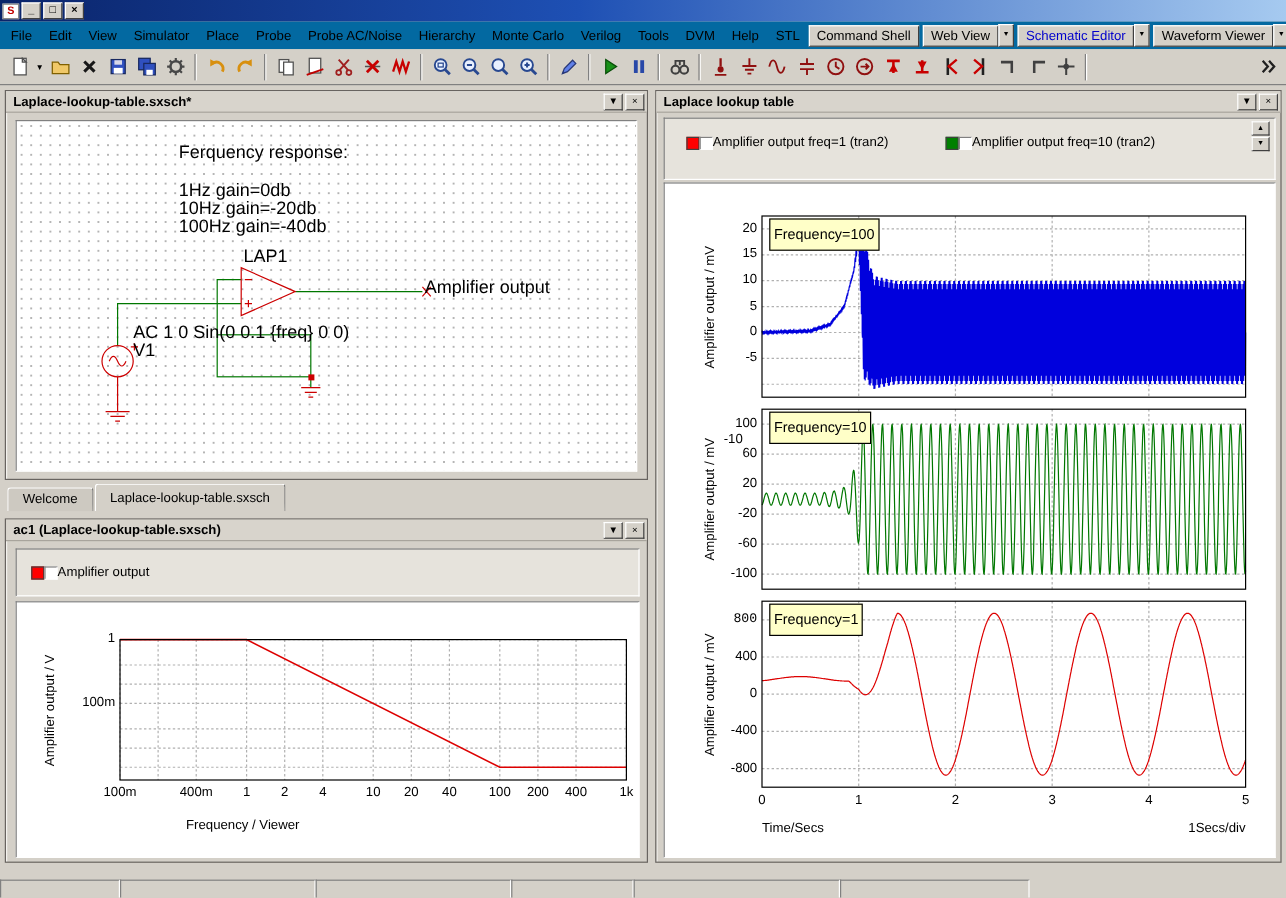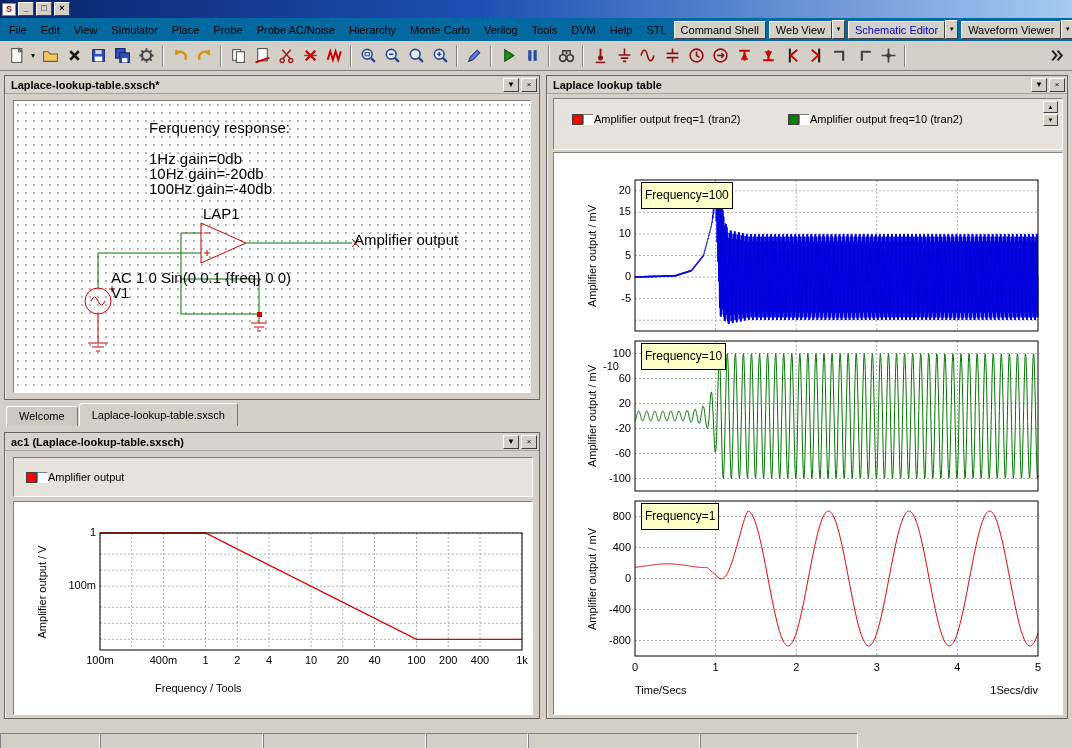--- a/index.html
+++ b/index.html
@@ -483,21 +483,21 @@
       <line x1="241.8" y1="0" x2="241.8" y2="155" stroke="#b0b0b0" stroke-dasharray="2,2"></line>
       <line x1="322.4" y1="0" x2="322.4" y2="155" stroke="#b0b0b0" stroke-dasharray="2,2"></line>
       <line x1="0" y1="15.5" x2="403" y2="15.5" stroke="#b0b0b0" stroke-dasharray="2,2"></line>
       <line x1="0" y1="46.5" x2="403" y2="46.5" stroke="#b0b0b0" stroke-dasharray="2,2"></line>
       <line x1="0" y1="77.5" x2="403" y2="77.5" stroke="#b0b0b0" stroke-dasharray="2,2"></line>
       <line x1="0" y1="108.5" x2="403" y2="108.5" stroke="#b0b0b0" stroke-dasharray="2,2"></line>
       <line x1="0" y1="139.5" x2="403" y2="139.5" stroke="#b0b0b0" stroke-dasharray="2,2"></line>
       <polyline points="0.0,66.3 0.4,66.2 0.9,66.2 1.3,66.2 1.8,66.1 2.2,66.1 2.7,66.0 3.1,66.0 3.6,65.9 4.0,65.9 4.5,65.8 4.9,65.7 5.4,65.7 5.8,65.6 6.3,65.6 6.7,65.5 7.2,65.4 7.6,65.4 8.1,65.3 8.5,65.2 9.0,65.2 9.4,65.1 9.9,65.0 10.3,65.0 10.7,64.9 11.2,64.8 11.6,64.8 12.1,64.7 12.5,64.6 13.0,64.6 13.4,64.5 13.9,64.4 14.3,64.4 14.8,64.3 15.2,64.2 15.7,64.2 16.1,64.1 16.6,64.0 17.0,64.0 17.5,63.9 17.9,63.9 18.4,63.8 18.8,63.7 19.3,63.7 19.7,63.6 20.1,63.6 20.6,63.5 21.0,63.5 21.5,63.4 21.9,63.4 22.4,63.3 22.8,63.3 23.3,63.2 23.7,63.2 24.2,63.1 24.6,63.1 25.1,63.1 25.5,63.0 26.0,63.0 26.4,63.0 26.9,62.9 27.3,62.9 27.8,62.9 28.2,62.9 28.7,62.9 29.1,62.8 29.6,62.8 30.0,62.8 30.4,62.8 30.9,62.8 31.3,62.8 31.8,62.8 32.2,62.8 32.7,62.8 33.1,62.8 33.6,62.8 34.0,62.8 34.5,62.8 34.9,62.8 35.4,62.8 35.8,62.9 36.3,62.9 36.7,62.9 37.2,62.9 37.6,62.9 38.1,63.0 38.5,63.0 39.0,63.0 39.4,63.1 39.9,63.1 40.3,63.1 40.7,63.2 41.2,63.2 41.6,63.3 42.1,63.3 42.5,63.4 43.0,63.4 43.4,63.5 43.9,63.5 44.3,63.6 44.8,63.6 45.2,63.7 45.7,63.7 46.1,63.8 46.6,63.9 47.0,63.9 47.5,64.0 47.9,64.0 48.4,64.1 48.8,64.2 49.3,64.2 49.7,64.3 50.2,64.4 50.6,64.4 51.0,64.5 51.5,64.6 51.9,64.6 52.4,64.7 52.8,64.8 53.3,64.8 53.7,64.9 54.2,65.0 54.6,65.0 55.1,65.1 55.5,65.2 56.0,65.2 56.4,65.3 56.9,65.4 57.3,65.4 57.8,65.5 58.2,65.6 58.7,65.6 59.1,65.7 59.6,65.7 60.0,65.8 60.5,65.9 60.9,65.9 61.3,66.0 61.8,66.0 62.2,66.1 62.7,66.1 63.1,66.2 63.6,66.2 64.0,66.2 64.5,66.3 64.9,66.3 65.4,66.4 65.8,66.4 66.3,66.4 66.7,66.5 67.2,66.5 67.6,66.5 68.1,66.5 68.5,66.6 69.0,66.6 69.4,66.6 69.9,66.6 70.3,66.6 70.7,66.6 71.2,66.6 71.6,66.6 72.1,66.6 72.5,66.7 73.0,67.1 73.4,67.6 73.9,68.0 74.3,68.5 74.8,68.9 75.2,69.3 75.7,69.8 76.1,70.2 76.6,70.6 77.0,71.0 77.5,71.3 77.9,71.7 78.4,72.0 78.8,72.4 79.3,72.7 79.7,73.0 80.2,73.2 80.6,73.5 81.0,74.2 81.5,74.8 81.9,75.3 82.4,75.8 82.8,76.3 83.3,76.7 83.7,77.1 84.2,77.4 84.6,77.6 85.1,77.8 85.5,77.9 86.0,78.0 86.4,77.9 86.9,77.9 87.3,77.7 87.8,77.5 88.2,77.3 88.7,76.9 89.1,76.6 89.6,76.2 90.0,75.8 90.5,75.2 90.9,74.7 91.3,74.0 91.8,73.3 92.2,72.5 92.7,71.7 93.1,70.8 93.6,69.8 94.0,68.8 94.5,67.8 94.9,66.6 95.4,65.5 95.8,64.2 96.3,63.0 96.7,61.7 97.2,60.3 97.6,58.9 98.1,57.5 98.5,56.1 99.0,54.6 99.4,53.2 99.9,51.6 100.3,50.1 100.8,48.6 101.2,47.0 101.6,45.5 102.1,43.9 102.5,42.3 103.0,40.7 103.4,39.2 103.9,37.6 104.3,36.1 104.8,34.6 105.2,32.8 105.7,31.1 106.1,29.5 106.6,27.8 107.0,26.2 107.5,24.6 107.9,23.1 108.4,21.6 108.8,20.2 109.3,18.8 109.7,17.5 110.2,16.2 110.6,15.0 111.0,13.9 111.5,12.8 111.9,11.8 112.4,10.9 112.8,10.1 113.3,10.1 113.7,10.2 114.2,10.4 114.6,10.7 115.1,11.1 115.5,11.5 116.0,12.1 116.4,12.7 116.9,13.4 117.3,14.1 117.8,15.0 118.2,15.9 118.7,16.9 119.1,18.0 119.6,19.1 120.0,20.3 120.5,21.6 120.9,23.0 121.3,24.4 121.8,25.8 122.2,27.4 122.7,29.0 123.1,30.7 123.6,32.4 124.0,34.2 124.5,36.0 124.9,37.9 125.4,39.8 125.8,41.8 126.3,43.8 126.7,45.8 127.2,47.9 127.6,50.1 128.1,52.2 128.5,54.4 129.0,56.7 129.4,58.9 129.9,61.2 130.3,63.5 130.8,65.8 131.2,68.1 131.6,70.5 132.1,72.8 132.5,75.1 133.0,77.5 133.4,79.9 133.9,82.2 134.3,84.5 134.8,86.9 135.2,89.2 135.7,91.5 136.1,93.8 136.6,96.1 137.0,98.3 137.5,100.6 137.9,102.8 138.4,104.9 138.8,107.1 139.3,109.2 139.7,111.2 140.2,113.2 140.6,115.2 141.1,117.1 141.5,119.0 141.9,120.8 142.4,122.6 142.8,124.3 143.3,126.0 143.7,127.6 144.2,129.2 144.6,130.6 145.1,132.0 145.5,133.4 146.0,134.7 146.4,135.9 146.9,137.0 147.3,138.1 147.8,139.1 148.2,140.0 148.7,140.9 149.1,141.6 149.6,142.3 150.0,142.9 150.5,143.5 150.9,143.9 151.3,144.3 151.8,144.6 152.2,144.8 152.7,144.9 153.1,144.9 153.6,144.9 154.0,144.8 154.5,144.6 154.9,144.3 155.4,143.9 155.8,143.5 156.3,142.9 156.7,142.3 157.2,141.6 157.6,140.9 158.1,140.0 158.5,139.1 159.0,138.1 159.4,137.0 159.9,135.9 160.3,134.7 160.8,133.4 161.2,132.0 161.6,130.6 162.1,129.2 162.5,127.6 163.0,126.0 163.4,124.3 163.9,122.6 164.3,120.8 164.8,119.0 165.2,117.1 165.7,115.2 166.1,113.2 166.6,111.2 167.0,109.2 167.5,107.1 167.9,104.9 168.4,102.8 168.8,100.6 169.3,98.3 169.7,96.1 170.2,93.8 170.6,91.5 171.1,89.2 171.5,86.9 171.9,84.5 172.4,82.2 172.8,79.9 173.3,77.5 173.7,75.1 174.2,72.8 174.6,70.5 175.1,68.1 175.5,65.8 176.0,63.5 176.4,61.2 176.9,58.9 177.3,56.7 177.8,54.4 178.2,52.2 178.7,50.1 179.1,47.9 179.6,45.8 180.0,43.8 180.5,41.8 180.9,39.8 181.3,37.9 181.8,36.0 182.2,34.2 182.7,32.4 183.1,30.7 183.6,29.0 184.0,27.4 184.5,25.8 184.9,24.4 185.4,23.0 185.8,21.6 186.3,20.3 186.7,19.1 187.2,18.0 187.6,16.9 188.1,15.9 188.5,15.0 189.0,14.1 189.4,13.4 189.9,12.7 190.3,12.1 190.8,11.5 191.2,11.1 191.6,10.7 192.1,10.4 192.5,10.2 193.0,10.1 193.4,10.1 193.9,10.1 194.3,10.2 194.8,10.4 195.2,10.7 195.7,11.1 196.1,11.5 196.6,12.1 197.0,12.7 197.5,13.4 197.9,14.1 198.4,15.0 198.8,15.9 199.3,16.9 199.7,18.0 200.2,19.1 200.6,20.3 201.1,21.6 201.5,23.0 201.9,24.4 202.4,25.8 202.8,27.4 203.3,29.0 203.7,30.7 204.2,32.4 204.6,34.2 205.1,36.0 205.5,37.9 206.0,39.8 206.4,41.8 206.9,43.8 207.3,45.8 207.8,47.9 208.2,50.1 208.7,52.2 209.1,54.4 209.6,56.7 210.0,58.9 210.5,61.2 210.9,63.5 211.4,65.8 211.8,68.1 212.2,70.5 212.7,72.8 213.1,75.1 213.6,77.5 214.0,79.9 214.5,82.2 214.9,84.5 215.4,86.9 215.8,89.2 216.3,91.5 216.7,93.8 217.2,96.1 217.6,98.3 218.1,100.6 218.5,102.8 219.0,104.9 219.4,107.1 219.9,109.2 220.3,111.2 220.8,113.2 221.2,115.2 221.7,117.1 222.1,119.0 222.5,120.8 223.0,122.6 223.4,124.3 223.9,126.0 224.3,127.6 224.8,129.2 225.2,130.6 225.7,132.0 226.1,133.4 226.6,134.7 227.0,135.9 227.5,137.0 227.9,138.1 228.4,139.1 228.8,140.0 229.3,140.9 229.7,141.6 230.2,142.3 230.6,142.9 231.1,143.5 231.5,143.9 231.9,144.3 232.4,144.6 232.8,144.8 233.3,144.9 233.7,144.9 234.2,144.9 234.6,144.8 235.1,144.6 235.5,144.3 236.0,143.9 236.4,143.5 236.9,142.9 237.3,142.3 237.8,141.6 238.2,140.9 238.7,140.0 239.1,139.1 239.6,138.1 240.0,137.0 240.5,135.9 240.9,134.7 241.4,133.4 241.8,132.0 242.2,130.6 242.7,129.2 243.1,127.6 243.6,126.0 244.0,124.3 244.5,122.6 244.9,120.8 245.4,119.0 245.8,117.1 246.3,115.2 246.7,113.2 247.2,111.2 247.6,109.2 248.1,107.1 248.5,104.9 249.0,102.8 249.4,100.6 249.9,98.3 250.3,96.1 250.8,93.8 251.2,91.5 251.7,89.2 252.1,86.9 252.5,84.5 253.0,82.2 253.4,79.9 253.9,77.5 254.3,75.1 254.8,72.8 255.2,70.5 255.7,68.1 256.1,65.8 256.6,63.5 257.0,61.2 257.5,58.9 257.9,56.7 258.4,54.4 258.8,52.2 259.3,50.1 259.7,47.9 260.2,45.8 260.6,43.8 261.1,41.8 261.5,39.8 261.9,37.9 262.4,36.0 262.8,34.2 263.3,32.4 263.7,30.7 264.2,29.0 264.6,27.4 265.1,25.8 265.5,24.4 266.0,23.0 266.4,21.6 266.9,20.3 267.3,19.1 267.8,18.0 268.2,16.9 268.7,15.9 269.1,15.0 269.6,14.1 270.0,13.4 270.5,12.7 270.9,12.1 271.4,11.5 271.8,11.1 272.2,10.7 272.7,10.4 273.1,10.2 273.6,10.1 274.0,10.1 274.5,10.1 274.9,10.2 275.4,10.4 275.8,10.7 276.3,11.1 276.7,11.5 277.2,12.1 277.6,12.7 278.1,13.4 278.5,14.1 279.0,15.0 279.4,15.9 279.9,16.9 280.3,18.0 280.8,19.1 281.2,20.3 281.7,21.6 282.1,23.0 282.5,24.4 283.0,25.8 283.4,27.4 283.9,29.0 284.3,30.7 284.8,32.4 285.2,34.2 285.7,36.0 286.1,37.9 286.6,39.8 287.0,41.8 287.5,43.8 287.9,45.8 288.4,47.9 288.8,50.1 289.3,52.2 289.7,54.4 290.2,56.7 290.6,58.9 291.1,61.2 291.5,63.5 292.0,65.8 292.4,68.1 292.8,70.5 293.3,72.8 293.7,75.1 294.2,77.5 294.6,79.9 295.1,82.2 295.5,84.5 296.0,86.9 296.4,89.2 296.9,91.5 297.3,93.8 297.8,96.1 298.2,98.3 298.7,100.6 299.1,102.8 299.6,104.9 300.0,107.1 300.5,109.2 300.9,111.2 301.4,113.2 301.8,115.2 302.3,117.1 302.7,119.0 303.1,120.8 303.6,122.6 304.0,124.3 304.5,126.0 304.9,127.6 305.4,129.2 305.8,130.6 306.3,132.0 306.7,133.4 307.2,134.7 307.6,135.9 308.1,137.0 308.5,138.1 309.0,139.1 309.4,140.0 309.9,140.9 310.3,141.6 310.8,142.3 311.2,142.9 311.7,143.5 312.1,143.9 312.5,144.3 313.0,144.6 313.4,144.8 313.9,144.9 314.3,144.9 314.8,144.9 315.2,144.8 315.7,144.6 316.1,144.3 316.6,143.9 317.0,143.5 317.5,142.9 317.9,142.3 318.4,141.6 318.8,140.9 319.3,140.0 319.7,139.1 320.2,138.1 320.6,137.0 321.1,135.9 321.5,134.7 322.0,133.4 322.4,132.0 322.8,130.6 323.3,129.2 323.7,127.6 324.2,126.0 324.6,124.3 325.1,122.6 325.5,120.8 326.0,119.0 326.4,117.1 326.9,115.2 327.3,113.2 327.8,111.2 328.2,109.2 328.7,107.1 329.1,104.9 329.6,102.8 330.0,100.6 330.5,98.3 330.9,96.1 331.4,93.8 331.8,91.5 332.3,89.2 332.7,86.9 333.1,84.5 333.6,82.2 334.0,79.9 334.5,77.5 334.9,75.1 335.4,72.8 335.8,70.5 336.3,68.1 336.7,65.8 337.2,63.5 337.6,61.2 338.1,58.9 338.5,56.7 339.0,54.4 339.4,52.2 339.9,50.1 340.3,47.9 340.8,45.8 341.2,43.8 341.7,41.8 342.1,39.8 342.6,37.9 343.0,36.0 343.4,34.2 343.9,32.4 344.3,30.7 344.8,29.0 345.2,27.4 345.7,25.8 346.1,24.4 346.6,23.0 347.0,21.6 347.5,20.3 347.9,19.1 348.4,18.0 348.8,16.9 349.3,15.9 349.7,15.0 350.2,14.1 350.6,13.4 351.1,12.7 351.5,12.1 352.0,11.5 352.4,11.1 352.8,10.7 353.3,10.4 353.7,10.2 354.2,10.1 354.6,10.1 355.1,10.1 355.5,10.2 356.0,10.4 356.4,10.7 356.9,11.1 357.3,11.5 357.8,12.1 358.2,12.7 358.7,13.4 359.1,14.1 359.6,15.0 360.0,15.9 360.5,16.9 360.9,18.0 361.4,19.1 361.8,20.3 362.3,21.6 362.7,23.0 363.1,24.4 363.6,25.8 364.0,27.4 364.5,29.0 364.9,30.7 365.4,32.4 365.8,34.2 366.3,36.0 366.7,37.9 367.2,39.8 367.6,41.8 368.1,43.8 368.5,45.8 369.0,47.9 369.4,50.1 369.9,52.2 370.3,54.4 370.8,56.7 371.2,58.9 371.7,61.2 372.1,63.5 372.6,65.8 373.0,68.1 373.4,70.5 373.9,72.8 374.3,75.1 374.8,77.5 375.2,79.9 375.7,82.2 376.1,84.5 376.6,86.9 377.0,89.2 377.5,91.5 377.9,93.8 378.4,96.1 378.8,98.3 379.3,100.6 379.7,102.8 380.2,104.9 380.6,107.1 381.1,109.2 381.5,111.2 382.0,113.2 382.4,115.2 382.9,117.1 383.3,119.0 383.7,120.8 384.2,122.6 384.6,124.3 385.1,126.0 385.5,127.6 386.0,129.2 386.4,130.6 386.9,132.0 387.3,133.4 387.8,134.7 388.2,135.9 388.7,137.0 389.1,138.1 389.6,139.1 390.0,140.0 390.5,140.9 390.9,141.6 391.4,142.3 391.8,142.9 392.3,143.5 392.7,143.9 393.1,144.3 393.6,144.6 394.0,144.8 394.5,144.9 394.9,144.9 395.4,144.9 395.8,144.8 396.3,144.6 396.7,144.3 397.2,143.9 397.6,143.5 398.1,142.9 398.5,142.3 399.0,141.6 399.4,140.9 399.9,140.0 400.3,139.1 400.8,138.1 401.2,137.0 401.7,135.9 402.1,134.7 402.6,133.4 403.0,132.0 " fill="none" stroke="#dd0000" stroke-width="1"></polyline>
       <rect x="0" y="0" width="403" height="155" fill="none" stroke="#000000"></rect>
     </svg>
-    <div class="tick" style="left: 598px; top: 509.5px; width: 33px; text-align: right;">800</div>
+    <div class="tick" style="left: 598px; top: 509.5px; width: 33px; text-align: right; font-family: Liberation Mono, monospace;">800</div>
     <div class="tick" style="left: 598px; top: 540.5px; width: 33px; text-align: right;">400</div>
     <div class="tick" style="left: 598px; top: 571.5px; width: 33px; text-align: right;">0</div>
     <div class="tick" style="left: 598px; top: 602.5px; width: 33px; text-align: right;">-400</div>
     <div class="tick" style="left: 598px; top: 633.5px; width: 33px; text-align: right;">-800</div>
     <div class="tag" style="left: 641px; top: 503px;">Frequency=1</div>
     <div class="rlabel" style="left: 592px; top: 578.5px;">Amplifier output / mV</div>
     <div class="tick" style="left: 625px; top: 661px; width: 20px; text-align: center;">0</div>
     <div class="tick" style="left: 705.6px; top: 661px; width: 20px; text-align: center;">1</div>
     <div class="tick" style="left: 786.2px; top: 661px; width: 20px; text-align: center;">2</div>
     <div class="tick" style="left: 866.8px; top: 661px; width: 20px; text-align: center;">3</div>
@@ -537,15 +537,15 @@
     <div class="tick" style="left: 254.017px; top: 654px; width: 30px; text-align: center;">4</div>
     <div class="tick" style="left: 296px; top: 654px; width: 30px; text-align: center;">10</div>
     <div class="tick" style="left: 327.759px; top: 654px; width: 30px; text-align: center;">20</div>
     <div class="tick" style="left: 359.517px; top: 654px; width: 30px; text-align: center;">40</div>
     <div class="tick" style="left: 401.5px; top: 654px; width: 30px; text-align: center;">100</div>
     <div class="tick" style="left: 433.259px; top: 654px; width: 30px; text-align: center;">200</div>
     <div class="tick" style="left: 465.017px; top: 654px; width: 30px; text-align: center;">400</div>
     <div class="tick" style="left: 507px; top: 654px; width: 30px; text-align: center;">1k</div>
     <div class="tick" style="left: 62px; top: 526px; width: 34px; text-align: right;">1</div>
     <div class="tick" style="left: 62px; top: 579.182px; width: 34px; text-align: right;">100m</div>
-    <div class="axlabel" style="left: 155px; top: 682px;">Frequency / Tools</div>
+    <div class="axlabel" style="left: 155px; top: 682px;">Frequency / Viewer</div>
     <div class="rlabel" style="left: 42px; top: 591.5px;">Amplifier output / V</div>
   </div>
 
 </body></html>

